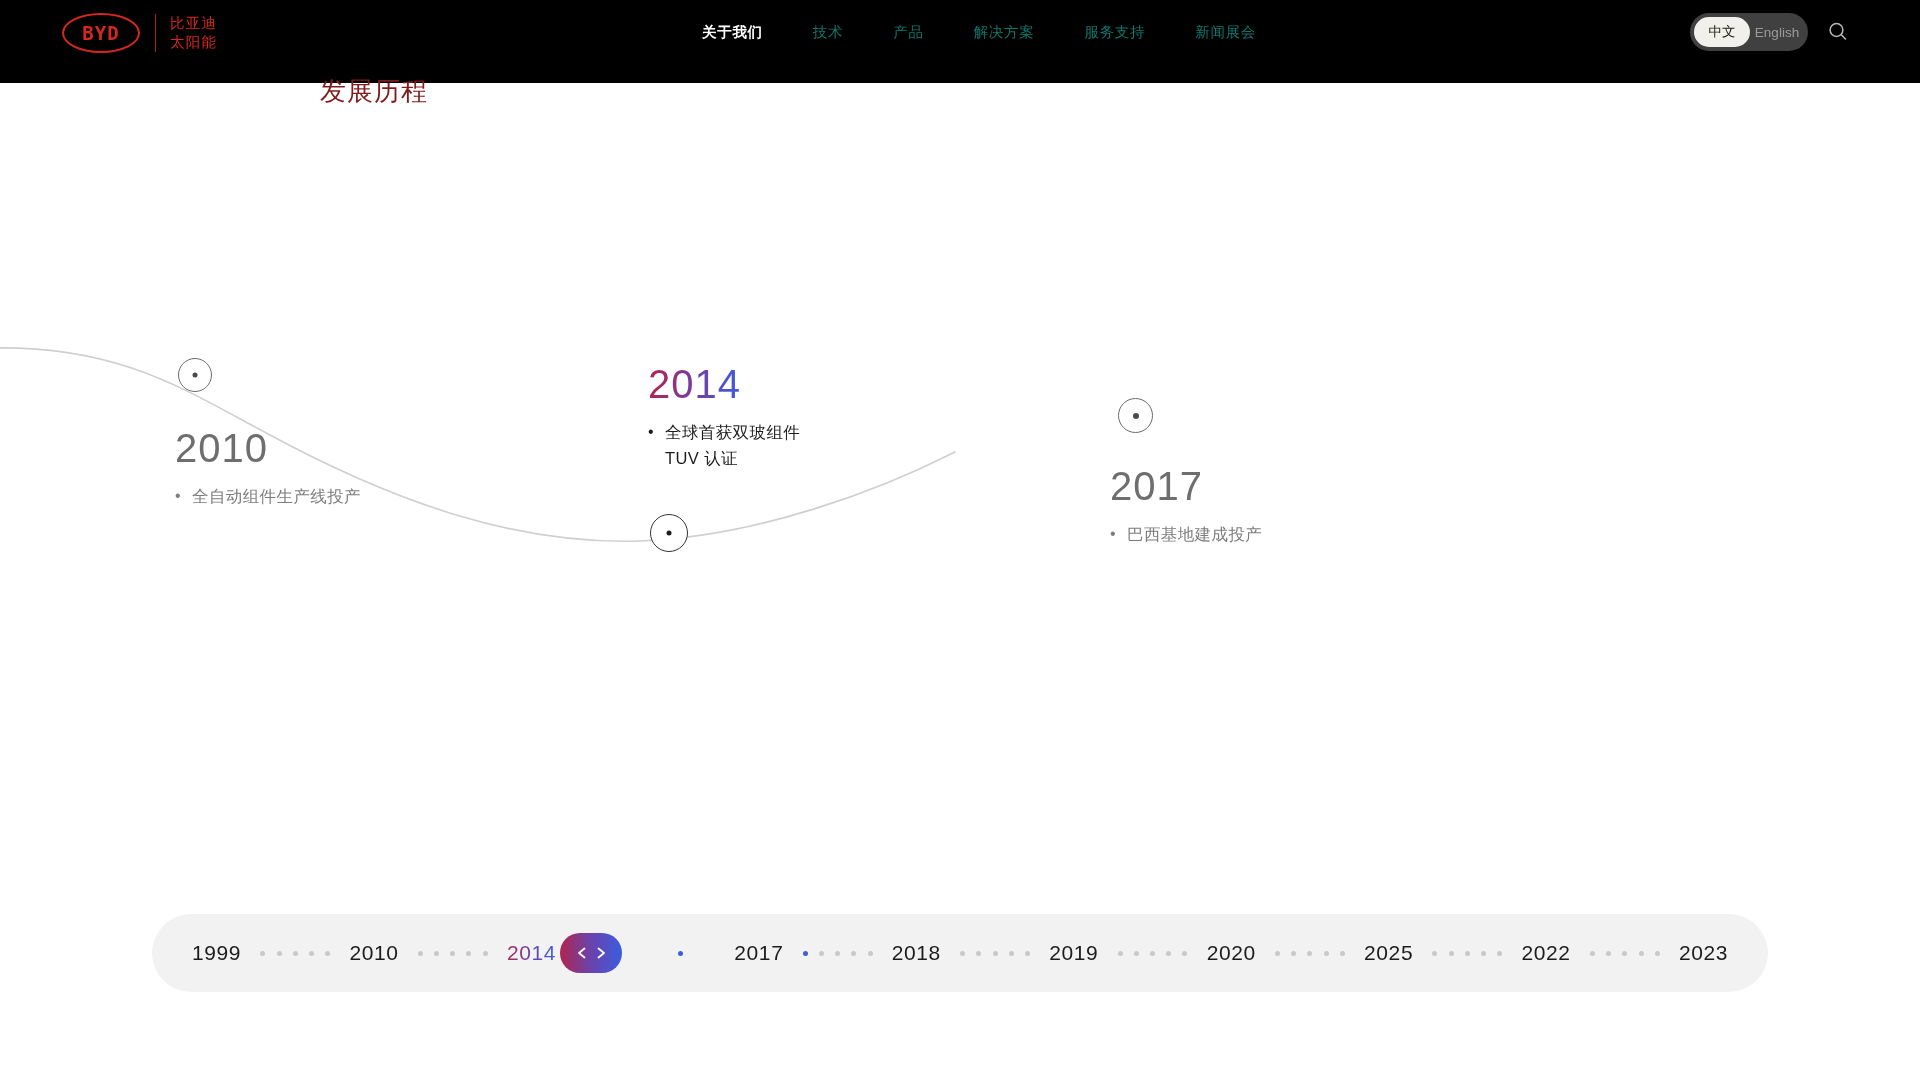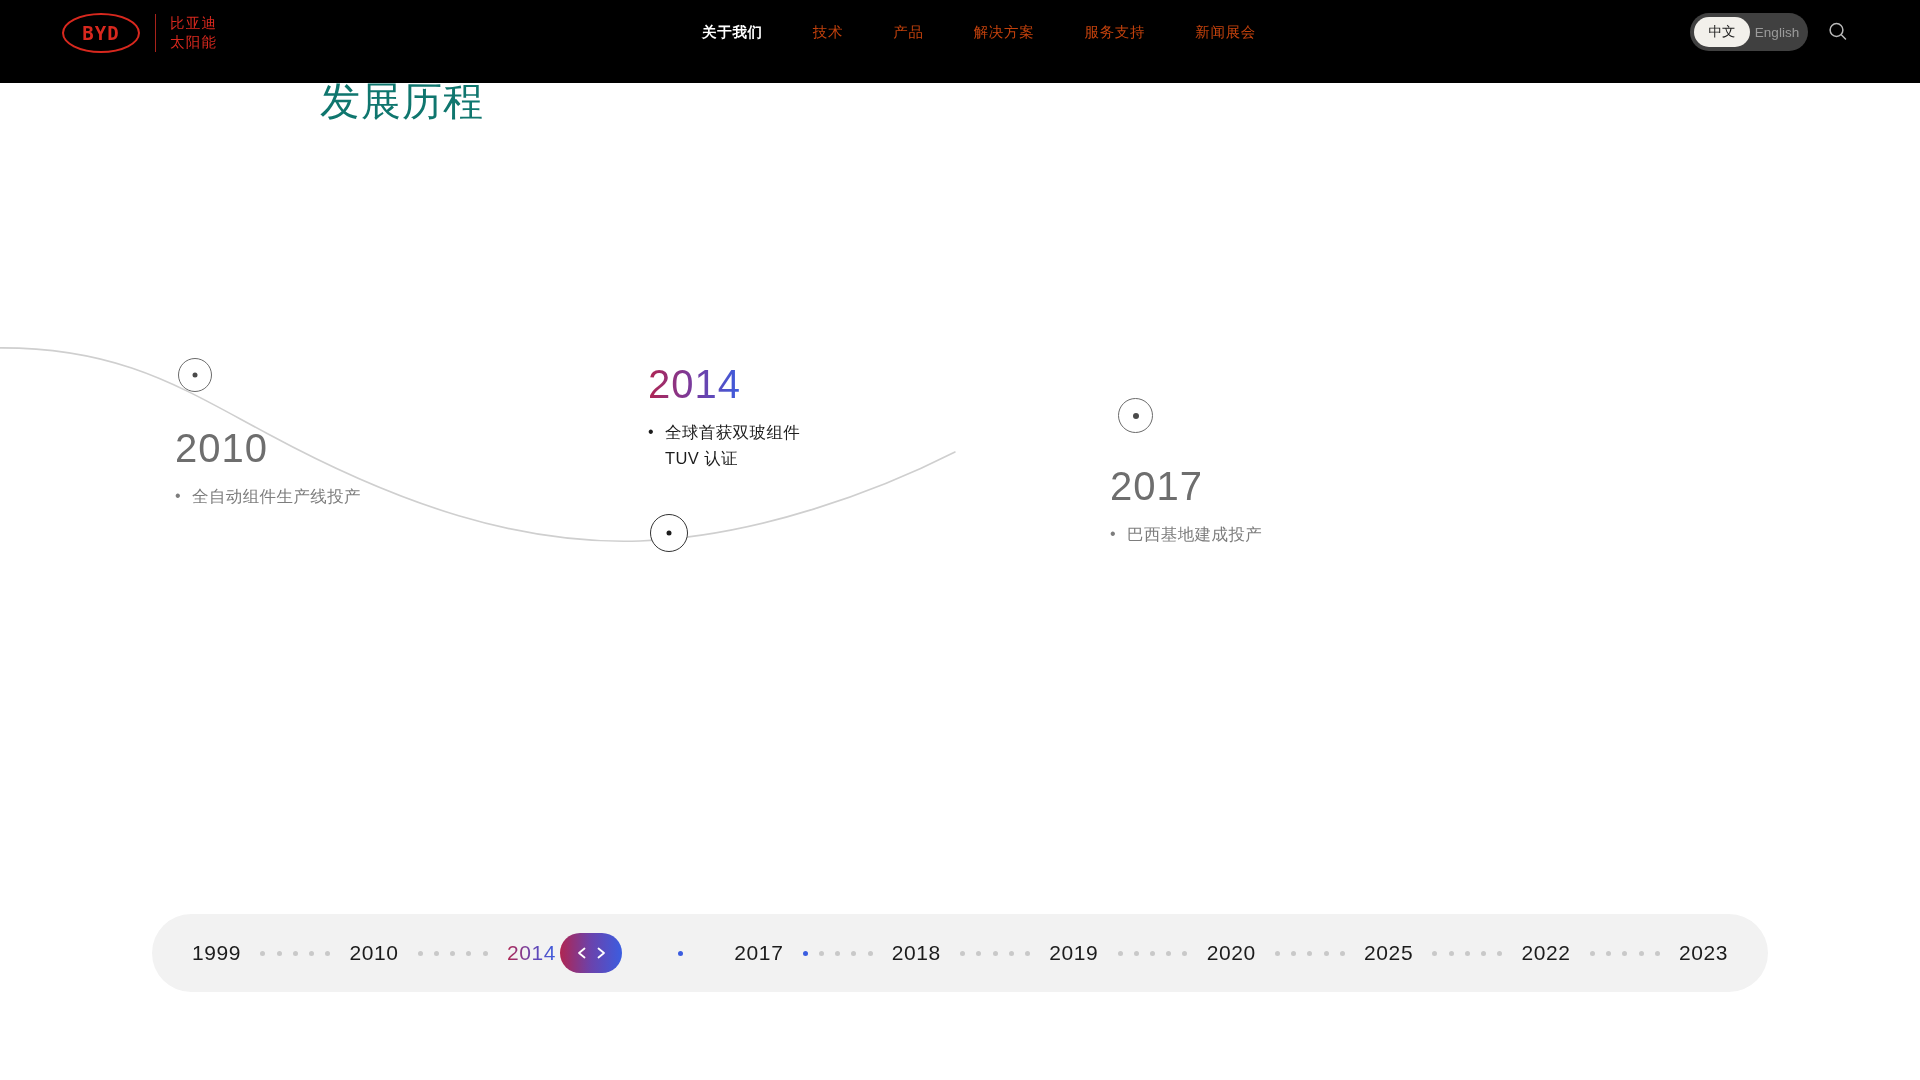--- a/index.html
+++ b/index.html
@@ -22,21 +22,21 @@
   }
   .byd-oval span{
     color:#d8281e; font-size:19px; font-weight:bold; letter-spacing:1px;
     font-family:"DejaVu Sans Mono","Liberation Mono",monospace;
   }
   .brand-div{ width:1px; height:38px; background:#a8231b; margin:0 14px 0 15px; }
   .brand-cn{ display:flex; flex-direction:column; justify-content:flex-end; line-height:1.28; }
   .brand-cn span{ color:#d8281e; font-size:14.5px; letter-spacing:1.2px; }
 
   .nav{ position:absolute; left:702px; top:0; height:65px; display:flex; align-items:center; gap:50px;font-family:Liberation Serif, serif; }
-  .nav-item{ font-size:14.5px; color:#c2410c; letter-spacing:.7px; cursor:pointer; }
+  .nav-item{ font-size:14.5px; color:#0f766e; letter-spacing:.7px; cursor:pointer; }
   .nav-item.active{ color:#ffffff; font-weight:bold; }
 
   .lang-toggle{
     position:absolute; left:1690px; top:13px;
     width:118px; height:38px; border-radius:19px;
     background:#404040; display:flex; align-items:center; padding:4px; cursor:pointer;
   }
   .lang-pill{
     width:56px; height:30px; border-radius:15px; background:#f2f0eb;
     display:flex; align-items:center; justify-content:center;
@@ -45,21 +45,21 @@
   .lang-en{
     flex:1; text-align:center; color:#9b9b9b; font-size:13.5px;
   }
   .search-btn{
     position:absolute; left:1824px; top:18px; width:28px; height:28px; cursor:pointer;
   }
 
   
   .page-title{
     position:absolute; left:320px; top:74px;
-    font-size:40px; color:#0f766e; letter-spacing:1px;
+    font-size:26px; color:#7f1d1d; letter-spacing:1px;
   }
 
   
   .stage{ position:absolute; left:0; top:0; width:1920px; height:1080px; }
   .curve{ position:absolute; left:0; top:0; width:1920px; height:1080px; pointer-events:none; }
 
   .node{ position:absolute; border-radius:50%; background:#ffffff; }
   .node .dot{
     position:absolute; border-radius:50%; background:#4a4a4a;
     left:50%; top:50%; transform:translate(-50%,-50%);

